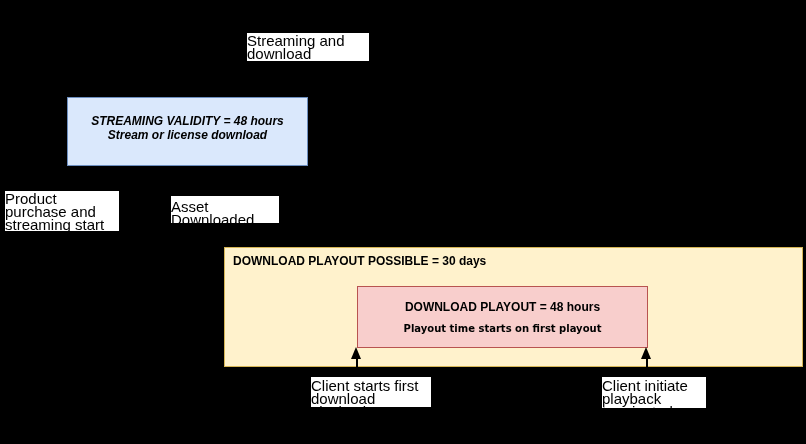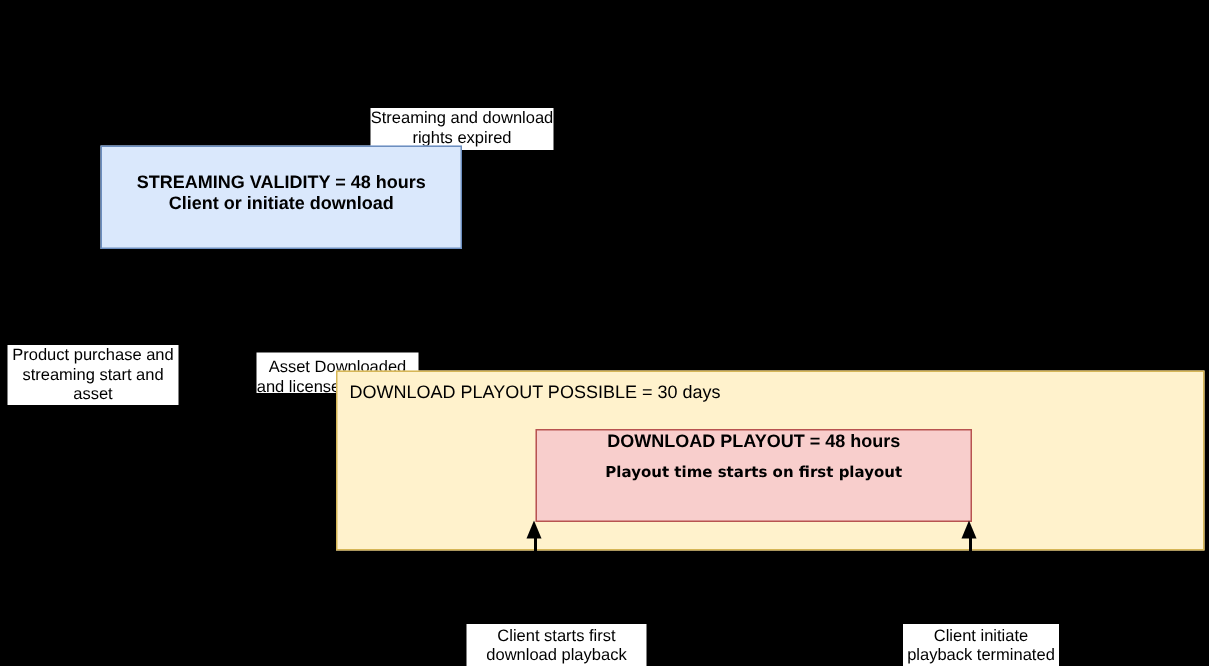--- a/index.html
+++ b/index.html
@@ -8,60 +8,58 @@
     width: 806px; height: 444px;
     background: var(--background, #000);
     font-family: "Liberation Sans", sans-serif;
     color: var(--text, #000);
     overflow: hidden;
   }
   .label {
     position: absolute;
     background: var(--label-bg, #fff);
     color: var(--text, #000);
-    font-size: 11px;
+    font-size: 15px;
     line-height: 13px;
-    text-align: center;
     white-space: pre-line;
     box-sizing: border-box;
-    margin-top: 39px;
   }
   .lbl-expired   { left: 247px; top: 33px;  width: 122px; height: 28px; padding-top: 1px; }
   .lbl-purchase  { left: 5px;   top: 191px; width: 114px; height: 40px; padding-top: 1px; }
   .lbl-downloaded{ left: 171px; top: 196px; width: 108px; height: 27px; padding-top: 4px; }
   .lbl-start     { left: 311px; top: 377px; width: 120px;  height: 30px; padding-top: 2px; }
   .lbl-end       { left: 602px; top: 377px; width: 104px; height: 31px; padding-top: 2px; }
 
   .box { box-sizing: border-box; position: absolute; }
   .streaming {
     left: 67px; top: 97px; width: 241px; height: 69px;
     background: var(--streaming-fill, #dae8fc);
     border: 1px solid var(--streaming-border, #6c8ebf);
     display: flex; flex-direction: column;
     align-items: center; justify-content: center;
-    gap: 0; padding-bottom: 8px;
+    gap: 0; padding-bottom: 8px; font-style: italic;
   }
   .box-title { font-weight: bold; font-size: 12px; }
   .box-sub   { font-weight: bold; font-size: 12px; }
 
   .possible {
     left: 224px; top: 247px; width: 579px; height: 120px;
     background: var(--possible-fill, #fff2cc);
     border: 1px solid var(--possible-border, #d6b656);
   }
   .possible-title {
-    font-weight: normal; font-size: 12px;
+    font-weight: bold; font-size: 12px;
     padding: 6px 0 0 8px;
   }
   .playout {
     left: 132px; top: 38px; width: 291px; height: 62px;
     background: var(--playout-fill, #f8cecc);
     border: 1px solid var(--playout-border, #b85450);
     display: flex; flex-direction: column;
-    align-items: center; justify-content: flex-start;
+    align-items: center; justify-content: center;
     gap: 9px;
   }
   .playout-sub {
     font-family: "DejaVu Sans", sans-serif;
     font-size: 10px; font-weight: bold;
   }
 
   .arrow { position: absolute; width: 11px; height: 30px; }
   .arrow-head {
     width: 0; height: 0;
@@ -80,21 +78,21 @@
 </head>
 <body>
 
 <div class="canvas">
 
   <div class="label lbl-expired">Streaming and download
 rights expired</div>
 
   <div class="box streaming">
     <div class="box-title">STREAMING VALIDITY = 48 hours</div>
-    <div class="box-sub">Client or initiate download</div>
+    <div class="box-sub">Stream or license download</div>
   </div>
 
   <div class="label lbl-purchase">Product purchase and
 streaming start and asset
 can be downloaded</div>
 
   <div class="label lbl-downloaded">Asset Downloaded
 and license requested</div>
 
   <div class="box possible">

